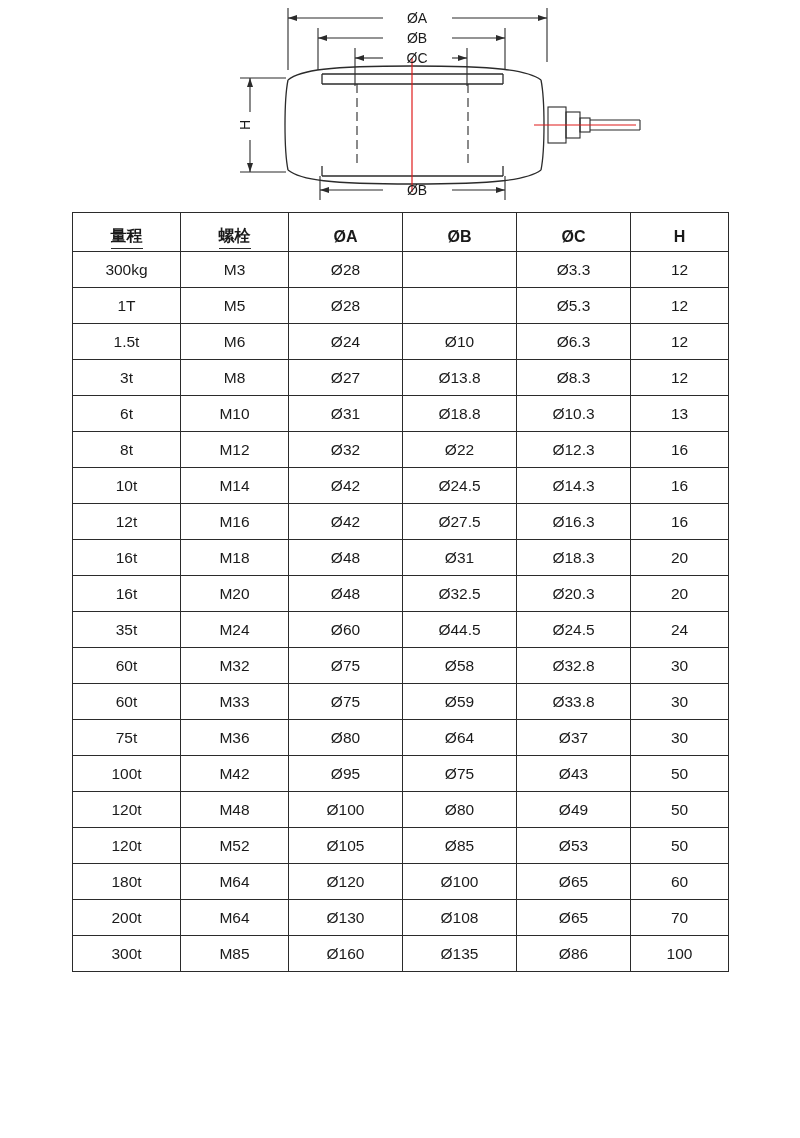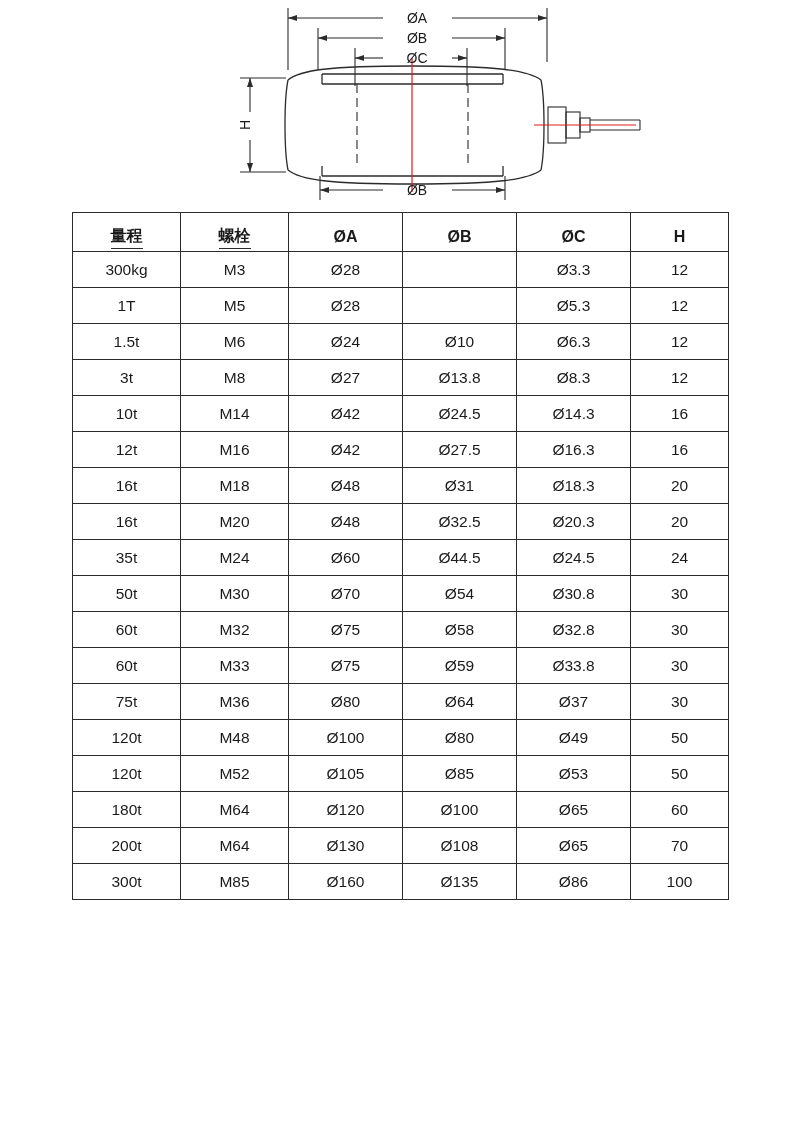--- a/index.html
+++ b/index.html
@@ -216,20 +216,36 @@
         </tr>
         <tr>
           <td>3t</td>
           <td>M8</td>
           <td>Ø27</td>
           <td>Ø13.8</td>
           <td>Ø8.3</td>
           <td>12</td>
         </tr>
         <tr>
+          <td>6t</td>
+          <td>M10</td>
+          <td>Ø31</td>
+          <td>Ø18.8</td>
+          <td>Ø10.3</td>
+          <td>13</td>
+        </tr>
+        <tr>
+          <td>8t</td>
+          <td>M12</td>
+          <td>Ø32</td>
+          <td>Ø22</td>
+          <td>Ø12.3</td>
+          <td>16</td>
+        </tr>
+        <tr>
           <td>10t</td>
           <td>M14</td>
           <td>Ø42</td>
           <td>Ø24.5</td>
           <td>Ø14.3</td>
           <td>16</td>
         </tr>
         <tr>
           <td>12t</td>
           <td>M16</td>
@@ -256,28 +272,20 @@
         </tr>
         <tr>
           <td>35t</td>
           <td>M24</td>
           <td>Ø60</td>
           <td>Ø44.5</td>
           <td>Ø24.5</td>
           <td>24</td>
         </tr>
         <tr>
-          <td>50t</td>
-          <td>M30</td>
-          <td>Ø70</td>
-          <td>Ø54</td>
-          <td>Ø30.8</td>
-          <td>30</td>
-        </tr>
-        <tr>
           <td>60t</td>
           <td>M32</td>
           <td>Ø75</td>
           <td>Ø58</td>
           <td>Ø32.8</td>
           <td>30</td>
         </tr>
         <tr>
           <td>60t</td>
           <td>M33</td>
@@ -288,20 +296,28 @@
         </tr>
         <tr>
           <td>75t</td>
           <td>M36</td>
           <td>Ø80</td>
           <td>Ø64</td>
           <td>Ø37</td>
           <td>30</td>
         </tr>
         <tr>
+          <td>100t</td>
+          <td>M42</td>
+          <td>Ø95</td>
+          <td>Ø75</td>
+          <td>Ø43</td>
+          <td>50</td>
+        </tr>
+        <tr>
           <td>120t</td>
           <td>M48</td>
           <td>Ø100</td>
           <td>Ø80</td>
           <td>Ø49</td>
           <td>50</td>
         </tr>
         <tr>
           <td>120t</td>
           <td>M52</td>

